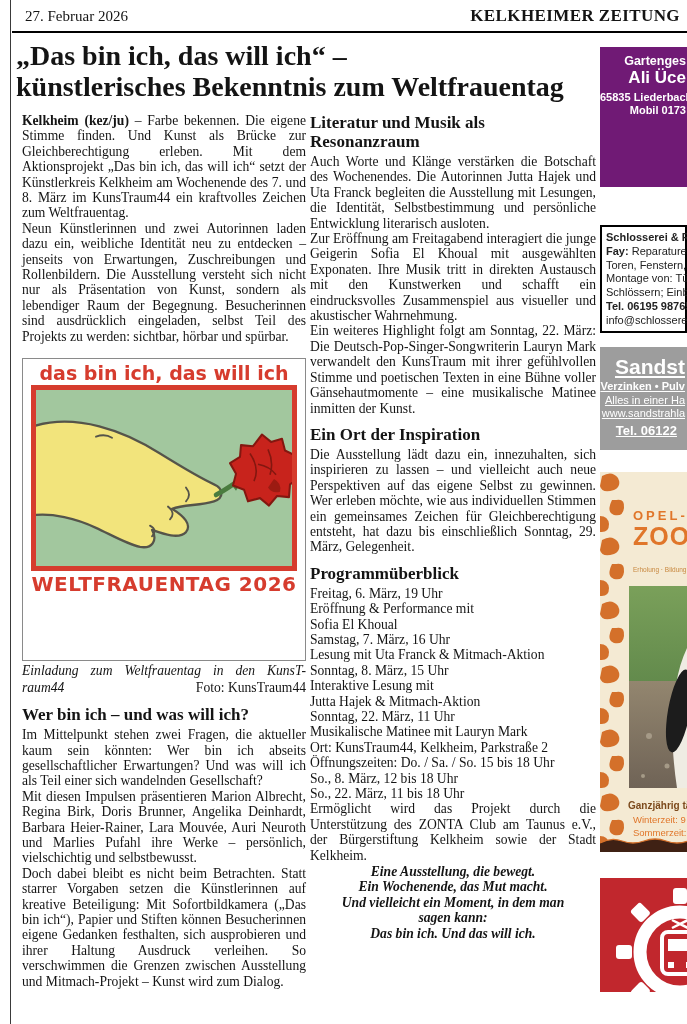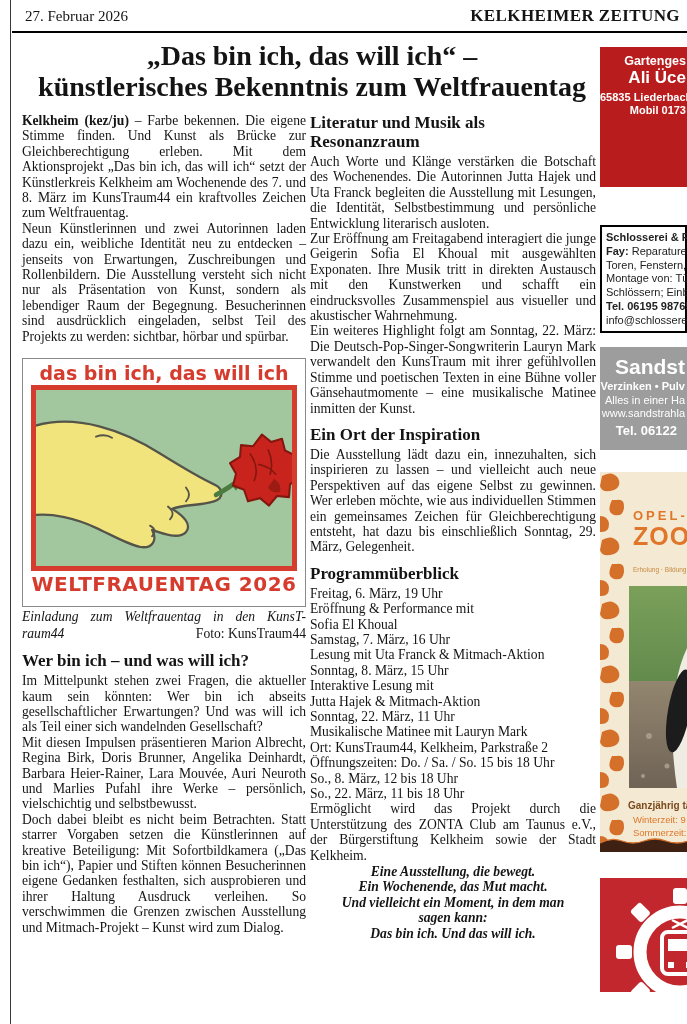--- a/index.html
+++ b/index.html
@@ -2,59 +2,59 @@
 <html lang="de"><head>
 <meta charset="utf-8">
 <style>
   html,body{margin:0;padding:0;background:#ffffff;}
   .page{position:relative;width:687px;height:1024px;overflow:hidden;background:#fff;
         color:#141414;font-family:"Liberation Serif",serif;}
   .edge-line{position:absolute;left:10px;top:0;width:1px;height:1024px;background:#3a3a3a;}
   .issue-date{position:absolute;left:25px;top:8px;font-size:15px;}
   .masthead{position:absolute;right:7px;top:6px;font-size:17px;font-weight:bold;letter-spacing:.4px;}
   .header-rule{position:absolute;left:12px;right:0;top:31px;height:2px;background:#000;}
-  .headline{position:absolute;left:16px;top:40px;width:592px;margin:0;text-align:center;
+  .headline{position:absolute;left:16px;top:40px;width:592px;margin:0;text-align:left;
             font-size:28px;line-height:31px;font-weight:bold;}
   .col{position:absolute;top:113px;}
   .left-col{left:22px;width:284px;}
   .mid-col{left:310px;width:286px;}
   .body{margin:0;font-size:13.6px;line-height:15.4px;text-align:justify;hyphens:auto;}
   h2.sec{font-size:17px;line-height:19px;margin:9px 0 3px;font-weight:bold;}
   h2.first{margin-top:0;}
   
-  .poster{margin:14px 0 2px;border:1px solid #8a8a8a;box-sizing:border-box;height:249px;
+  .poster{margin:14px 0 2px;border:1px solid #8a8a8a;box-sizing:border-box;height:303px;
           padding:3px 8px;background:#fff;}
   .poster-top{font-family:"DejaVu Sans",sans-serif;font-weight:bold;font-size:19px;
               color:#d63c2e;text-align:center;line-height:23px;letter-spacing:0px;}
   .poster-frame{border:5px solid #d63c2e;height:176px;background:#a2c79e;overflow:hidden;}
   .poster-frame svg{display:block;width:100%;height:100%;}
   .poster-bottom{font-family:"DejaVu Sans",sans-serif;font-weight:bold;font-size:20px;
                  color:#d63c2e;text-align:center;line-height:26px;letter-spacing:.5px;}
   .caption{font-style:italic;font-size:13.6px;line-height:16.5px;margin:2px 0 0;}
   .cap-l1{text-align:justify;text-align-last:justify;}
   .cap-l2{display:flex;justify-content:space-between;}
   .credit{font-style:normal;}
   
   .program div{font-size:13.6px;line-height:15.4px;}
   .closing{margin-top:1px;text-align:center;font-style:italic;font-weight:bold;}
   .closing div{font-size:13.6px;line-height:15.4px;}
   
   .ads{position:absolute;left:600px;top:0;width:87px;height:1024px;overflow:hidden;
        font-family:"Liberation Sans",sans-serif;}
-  .ad-garden{margin-top:47px;height:140px;background:#b91c1c;color:#fff;box-sizing:border-box;
+  .ad-garden{margin-top:47px;height:140px;background:#701a75;color:#fff;box-sizing:border-box;
              padding:7px 1px 0 0;text-align:right;font-weight:bold;white-space:nowrap;}
   .g-l1{font-size:12.5px;line-height:14px;}
   .g-l2{font-size:17px;line-height:19px;margin-bottom:3px;}
   .g-bullets div{font-size:10.5px;line-height:12.8px;}
   .g-addr{font-size:11px;line-height:13px;margin-top:4px;}
   .ad-schloss{margin-top:38px;height:108px;border:2px solid #000;box-sizing:border-box;
               background:#fff;color:#222;padding:4px 0 0 4px;font-size:11px;line-height:13.8px;
               white-space:nowrap;}
   .ad-sand{margin-top:14px;height:103px;background:#9d9d9d;color:#fff;box-sizing:border-box;
-           padding:8px 2px 0 0;text-align:right;white-space:nowrap;}
+           padding:8px 2px 0 0;text-align:right;white-space:nowrap;text-decoration:underline;}
   .s-l1{font-size:21px;font-weight:bold;line-height:23px;margin-bottom:2px;}
   .s-l2{font-size:11px;font-weight:bold;line-height:13.5px;}
   .s-l3,.s-l4{font-size:11px;line-height:13.5px;}
   .s-l5{font-size:13px;font-weight:bold;line-height:16px;margin-top:2px;padding-right:8px;}
   .ad-zoo{margin-top:22px;height:380px;background:#f4ead3;position:relative;overflow:hidden;}
   .zoo-strip{position:absolute;left:0;top:0;width:26px;height:440px;}
   .zoo-logo{position:absolute;left:33px;top:36px;color:#e0762a;font-weight:bold;white-space:nowrap;}
   .zoo-l1{font-size:13px;letter-spacing:3px;line-height:15px;}
   .zoo-l2{font-size:25px;letter-spacing:1px;line-height:26px;display:inline-block;}
   .zoo-tag{position:absolute;left:33px;top:94px;font-size:6.5px;color:#c8883f;white-space:nowrap;}

